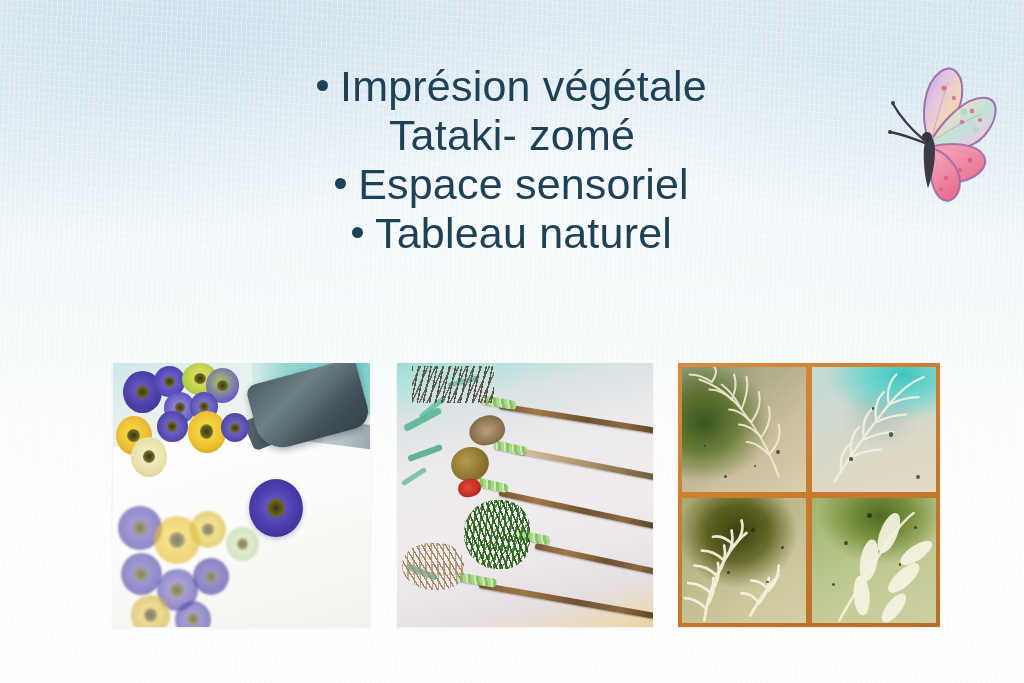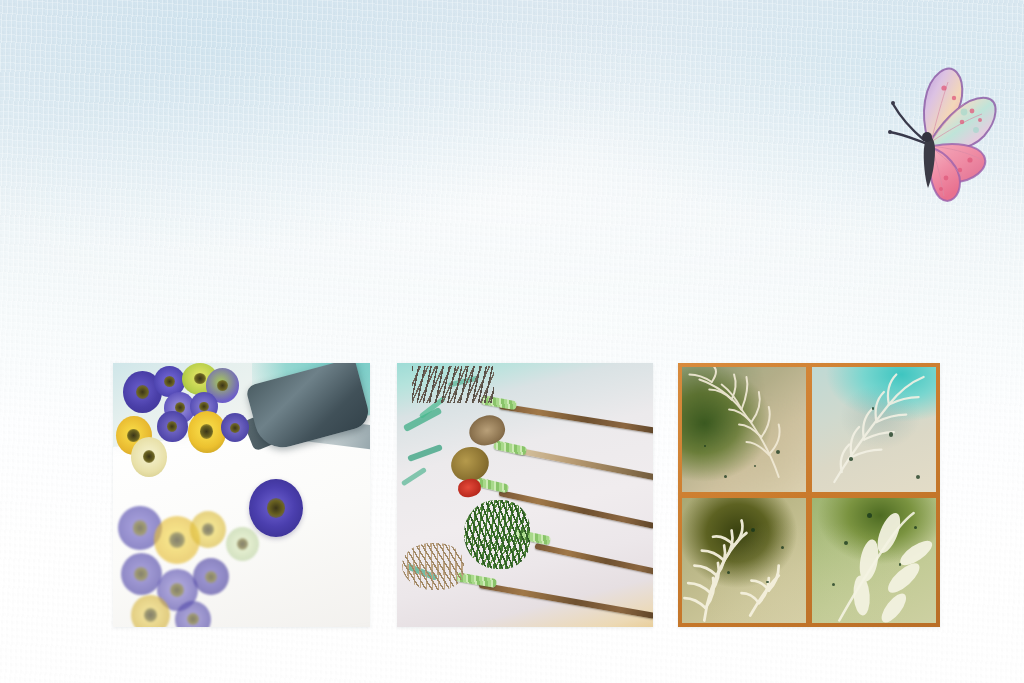--- a/index.html
+++ b/index.html
@@ -217,20 +217,26 @@
   .leaf-silhouette { position: absolute; }
 </style>
 </head>
 <body>
 
 <div class="slide">
 
   <div class="paper-wash"></div>
   <div class="paper-grain"></div>
 
+  <div class="headline">
+    <span class="line"><span class="bullet-dot"></span><span>Imprésion végétale</span></span>
+    <span class="line no-bullet"><span>Tataki- zomé</span></span>
+    <span class="line"><span class="bullet-dot"></span><span>Espace sensoriel</span></span>
+    <span class="line"><span class="bullet-dot"></span><span>Tableau naturel</span></span>
+  </div>
 
   <div class="butterfly">
     <svg viewBox="0 0 118 150" xmlns="http://www.w3.org/2000/svg">
       <defs>
         <linearGradient id="wUL" x1="0" y1="0" x2="1" y2="1">
           <stop offset="0%" stop-color="#b89ad8"></stop>
           <stop offset="30%" stop-color="#dcc2e3"></stop>
           <stop offset="62%" stop-color="#f3d7b9"></stop>
           <stop offset="100%" stop-color="#f29fb4"></stop>
         </linearGradient>

